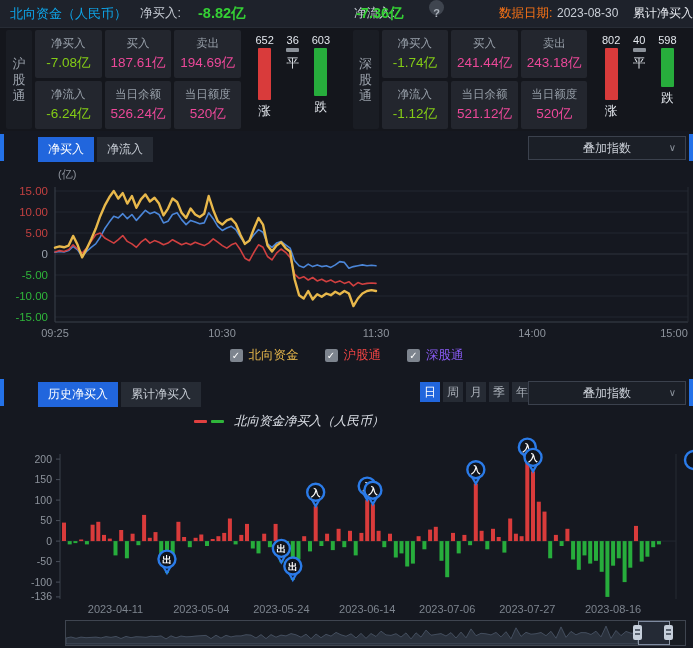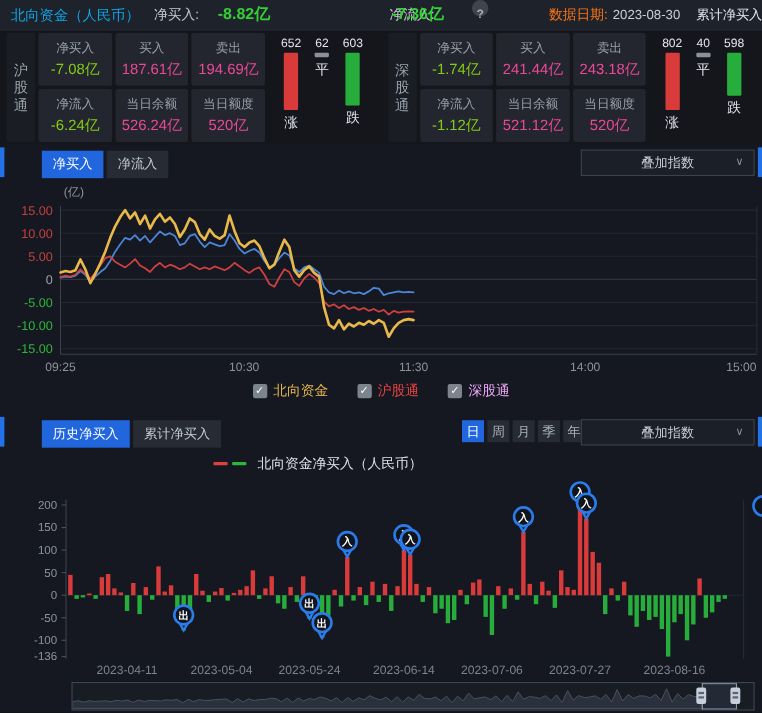--- a/index.html
+++ b/index.html
@@ -51,21 +51,21 @@
   .pbtn.active{background:#2166dd;color:#fff;}
   
   svg{display:block;}
   .chart1{position:absolute;left:0;top:163px;}
   .chart2{position:absolute;left:0;top:432px;}
   .unit{position:absolute;left:58px;top:167px;color:#8d939c;font-size:11px;}
   
   .legend1{position:absolute;left:0;top:347px;width:693px;display:flex;justify-content:center;gap:26px;}
   .lgitem{display:flex;align-items:center;gap:6px;font-size:12.5px;}
   .cbx{width:13px;height:13px;border-radius:2px;background:#7d848e;color:#ffffff;font-size:10px;line-height:13px;text-align:center;}
-  .legend2{position:absolute;left:0;top:413px;width:578px;display:flex;justify-content:center;align-items:center;gap:4px;}
+  .legend2{position:absolute;left:0;top:413px;width:578px;display:flex;justify-content:center;align-items:center;gap:4px;font-style:italic;}
   .dash{width:13px;height:3px;border-radius:1px;}
   .legend2 .t{color:#dde1e8;font-size:12.5px;margin-left:6px;}
   
   .slider{position:absolute;left:65px;top:620px;width:621px;height:26px;border:1px solid #3f4550;background:#181c23;box-sizing:border-box;}
   .sel{position:absolute;top:0;height:24px;background:rgba(122,150,190,.12);border-top:1px solid #7e8aa0;border-bottom:1px solid #7e8aa0;box-sizing:border-box;}
   .handle{position:absolute;top:0;width:10px;height:24px;}
   .handle .stem{position:absolute;left:4.5px;top:0;width:1px;height:24px;background:#8f99a8;}
   .handle .grip{position:absolute;left:0;top:4px;width:9px;height:15px;background:#c6cfdb;border-radius:2px;}
   .handle .grip:before{content:"";position:absolute;left:2px;top:4px;width:5px;height:1.5px;background:#5a6370;box-shadow:0 4px 0 #5a6370;}
 </style>
@@ -119,21 +119,21 @@
             <div class="cv">520亿</div>
           </div>
         </div>
       <div class="updown">
           <div class="udcol">
             <div class="udcount">652</div>
             <div class="udbar" style="background: rgb(217, 59, 59); height: 52px;"></div>
             <div class="udlabel">涨</div>
           </div>
           <div class="udcol">
-            <div class="udcount">62</div>
+            <div class="udcount">36</div>
             <div class="udbar" style="background: rgb(139, 145, 153); height: 4px;"></div>
             <div class="udlabel">平</div>
           </div>
           <div class="udcol">
             <div class="udcount">603</div>
             <div class="udbar" style="background: rgb(39, 173, 60); height: 48px;"></div>
             <div class="udlabel">跌</div>
           </div>
         </div>
     </div>
@@ -235,21 +235,21 @@
     <div class="lgitem">
       <span class="cbx">✓</span>
       <span style="color:#e8b84b">北向资金</span>
     </div>
     <div class="lgitem">
       <span class="cbx">✓</span>
       <span style="color:#ef4444">沪股通</span>
     </div>
     <div class="lgitem">
       <span class="cbx">✓</span>
-      <span style="color:#f0abfc">深股通</span>
+      <span style="color:#8b5cf6">深股通</span>
     </div>
   </div>
 
   <div class="row row2">
     <div class="edge l"></div>
     <div class="edge r"></div>
     <div class="tabs">
       <div class="tab active">历史净买入</div>
       <div class="tab">累计净买入</div>
     </div>

